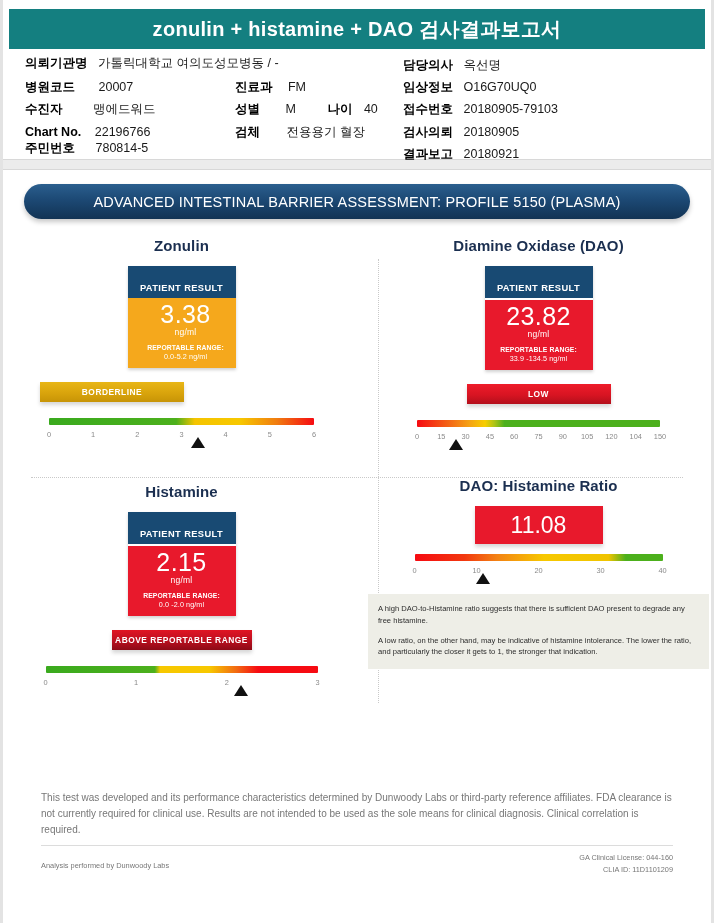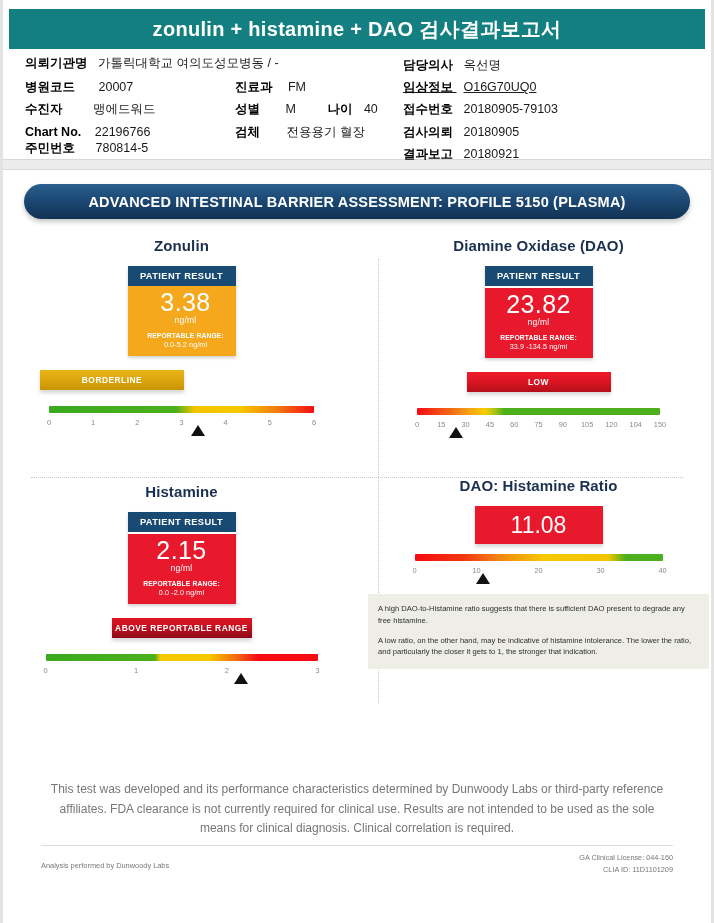--- a/index.html
+++ b/index.html
@@ -56,21 +56,21 @@
   
   .banner-wrap{padding:14px 0 0 0;display:flex;justify-content:center;}
   .banner{
     width:666px;height:35px;
     border-radius:18px;
     background:linear-gradient(180deg,#2b5f8e 0%,#1d4a76 42%,#123354 100%);
     box-shadow:0 3px 5px rgba(0,0,0,.22);
     display:flex;align-items:center;justify-content:center;
   }
   .banner span{
-    color:#fff;font-size:14.5px;font-weight:bold;letter-spacing:.2px;
+    color:#fff;font-size:14.5px;font-weight:normal;letter-spacing:.2px;
   }
 
   
   .grid{
     position:relative;
     margin-top:18px;
     height:472px;
   }
   .vdiv{
     position:absolute;left:375px;top:22px;bottom:6px;width:0;
@@ -91,21 +91,21 @@
     margin:0 0 12px 0;letter-spacing:.1px;
   }
 
   .card{
     width:108px;margin:0 auto;
     box-shadow:0 2px 3px rgba(0,0,0,.18);
   }
   .card-hd{
     background:#184a73;color:#fff;
     font-size:9.3px;font-weight:bold;letter-spacing:.4px;
-    text-align:center;padding:5px 0 5px 0;
+    text-align:center;padding:17px 0 5px 0;
   }
   .card-hd.ul{ border-bottom:2px solid #ffffff; }
   .card-bd{padding:4px 0 7px 0;text-align:center;color:#fff;}
   .card-bd.amber{background:#f5a81c;padding-left:8px;}
   .card-bd.red{background:#e8192c;}
   .big{font-size:25px;line-height:1.02;font-weight:normal;letter-spacing:.4px;}
   .unit{font-size:8.5px;margin-top:-1px;letter-spacing:.2px;}
   .rr{font-size:6.8px;font-weight:bold;margin-top:6px;line-height:1.35;letter-spacing:.1px;}
   .rr .rrv{font-weight:normal;font-size:7.2px;}
 
@@ -147,21 +147,21 @@
     font-size:7.6px;line-height:1.55;color:#2c2c2c;
   }
   .note p{margin:0;}
   .note p+p{margin-top:8px;}
 
   
   .footer{
     position:absolute;left:0;right:0;bottom:47px;
     padding:0 38px;box-sizing:border-box;
   }
-  .disc{font-size:12px;line-height:1.6;color:#777;text-align:center;}
+  .disc{font-size:10px;line-height:1.6;color:#777;}
   .frule{border-top:1px solid #dcdcdc;margin:7px 0 0 0;}
   .frow{display:flex;justify-content:space-between;align-items:flex-start;margin-top:6px;}
   .fleft{font-size:7.4px;color:#777;padding-top:9px;}
   .fright{font-size:7.3px;color:#777;text-align:right;line-height:1.65;}
 </style>
 </head>
 <body>
 
 <div class="page">
 
@@ -206,21 +206,21 @@
     </div>
     <div class="info-row" style="left:232px;top:77px;">
       <span class="lbl">검체</span>
       <span class="val" style="margin-left:23px;">전용용기 혈장</span>
     </div>
 
     <div class="info-row" style="left:400px;top:10px;">
       <span class="lbl">담당의사</span>
       <span class="val" style="margin-left:7px;">옥선명</span>
     </div>
-    <div class="info-row" style="left:400px;top:32px;text-decoration:underline;">
+    <div class="info-row" style="left:400px;top:32px;">
       <span class="lbl">임상정보</span>
       <span class="val" style="margin-left:7px;">O16G70UQ0</span>
     </div>
     <div class="info-row" style="left:400px;top:54px;">
       <span class="lbl">접수번호</span>
       <span class="val" style="margin-left:7px;">20180905-79103</span>
     </div>
     <div class="info-row" style="left:400px;top:77px;">
       <span class="lbl">검사의뢰</span>
       <span class="val" style="margin-left:7px;">20180905</span>

